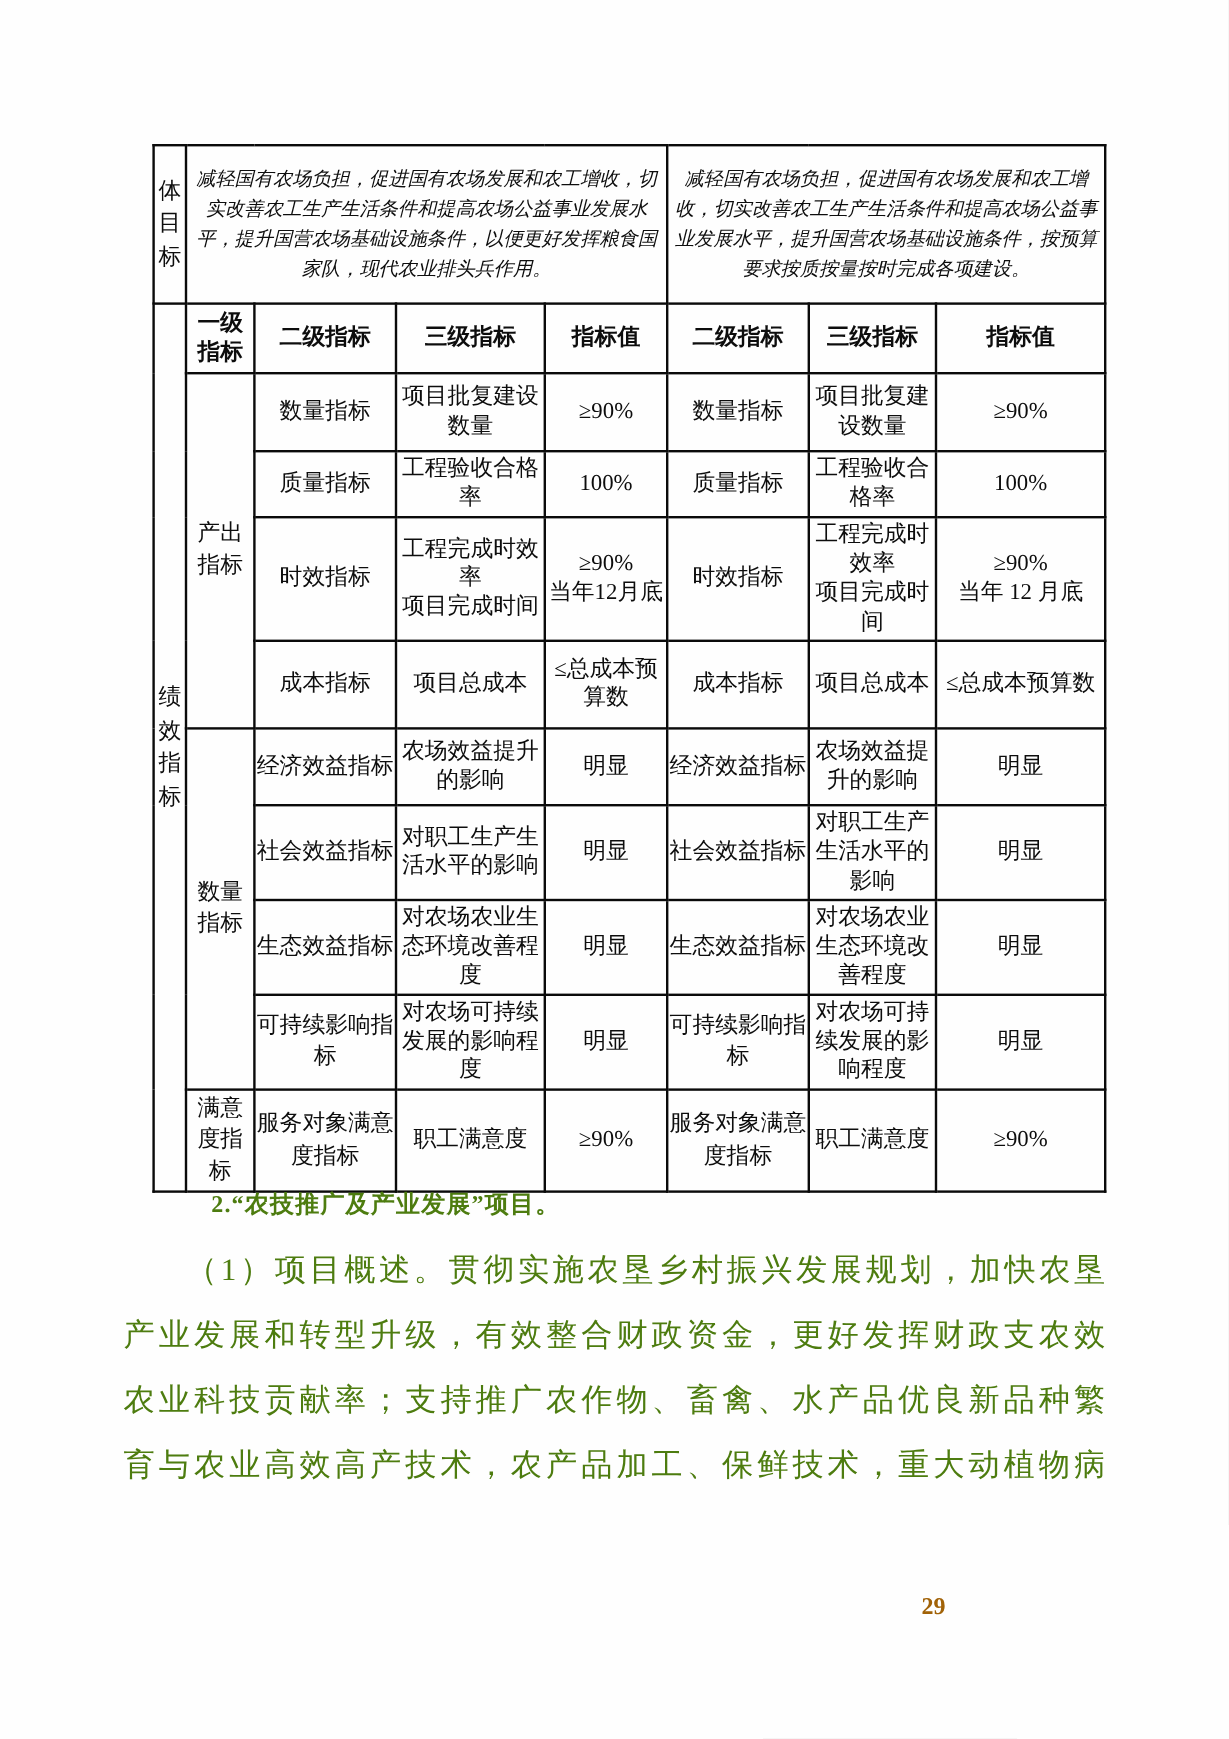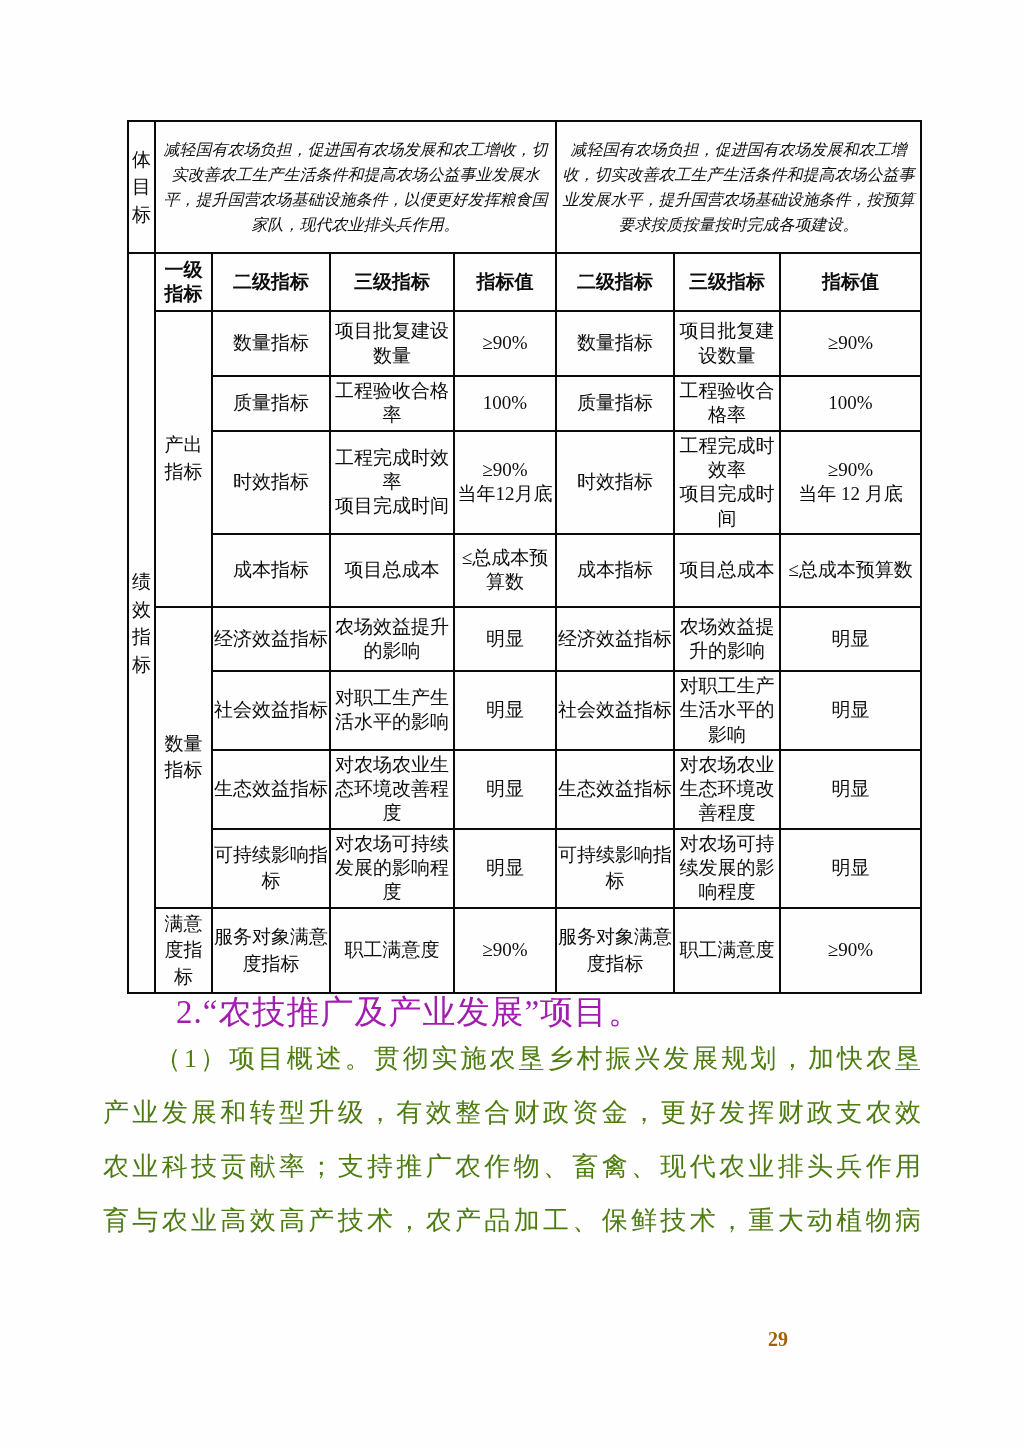--- a/index.html
+++ b/index.html
@@ -27,21 +27,21 @@
     padding:3px 6px; font-size:16px; line-height:25px;font-style:italic;
   }
   td.goal-r { text-align-last:center; }
   td.l1 { word-break:break-all; padding:2px 2px; line-height:1.4; }
   td.c3 { text-align:left; padding-left:3px; white-space:pre-line; }
   td.val { white-space:pre-line;border-radius:10px; }
   td.hdr { font-weight:bold; word-break:break-all; }
   
   .heading {
     position:absolute; left:176px; top:990px;
-    font-size:33px; font-weight:normal; letter-spacing:1px; color:#a21caf;
+    font-size:20px; font-weight:bold; letter-spacing:1px; color:#4d7c0f;
   }
   .para {
     position:absolute; left:103px; top:1032px; width:818px;
   }
   .para-line {
     height:54px; line-height:54px; font-size:26px; color:#4d7c0f;
     text-align:justify; text-align-last:justify; text-justify:inter-character;
     overflow:hidden;
   }
   .para-line.indent { text-indent:52px; }
@@ -167,19 +167,19 @@
       <td class="val">≥90%</td>
     </tr>
   </tbody>
     </table>
 
   <div class="heading">2.“农技推广及产业发展”项目。</div>
 
   <div class="para">
     <div class="para-line indent">（1）项目概述。贯彻实施农垦乡村振兴发展规划，加快农垦</div>
     <div class="para-line">产业发展和转型升级，有效整合财政资金，更好发挥财政支农效</div>
-    <div class="para-line">农业科技贡献率；支持推广农作物、畜禽、现代农业排头兵作用</div>
+    <div class="para-line">农业科技贡献率；支持推广农作物、畜禽、水产品优良新品种繁</div>
     <div class="para-line">育与农业高效高产技术，农产品加工、保鲜技术，重大动植物病</div>
   </div>
 
   <div class="page-number">29</div>
 
 </div>
 
 </body></html>

